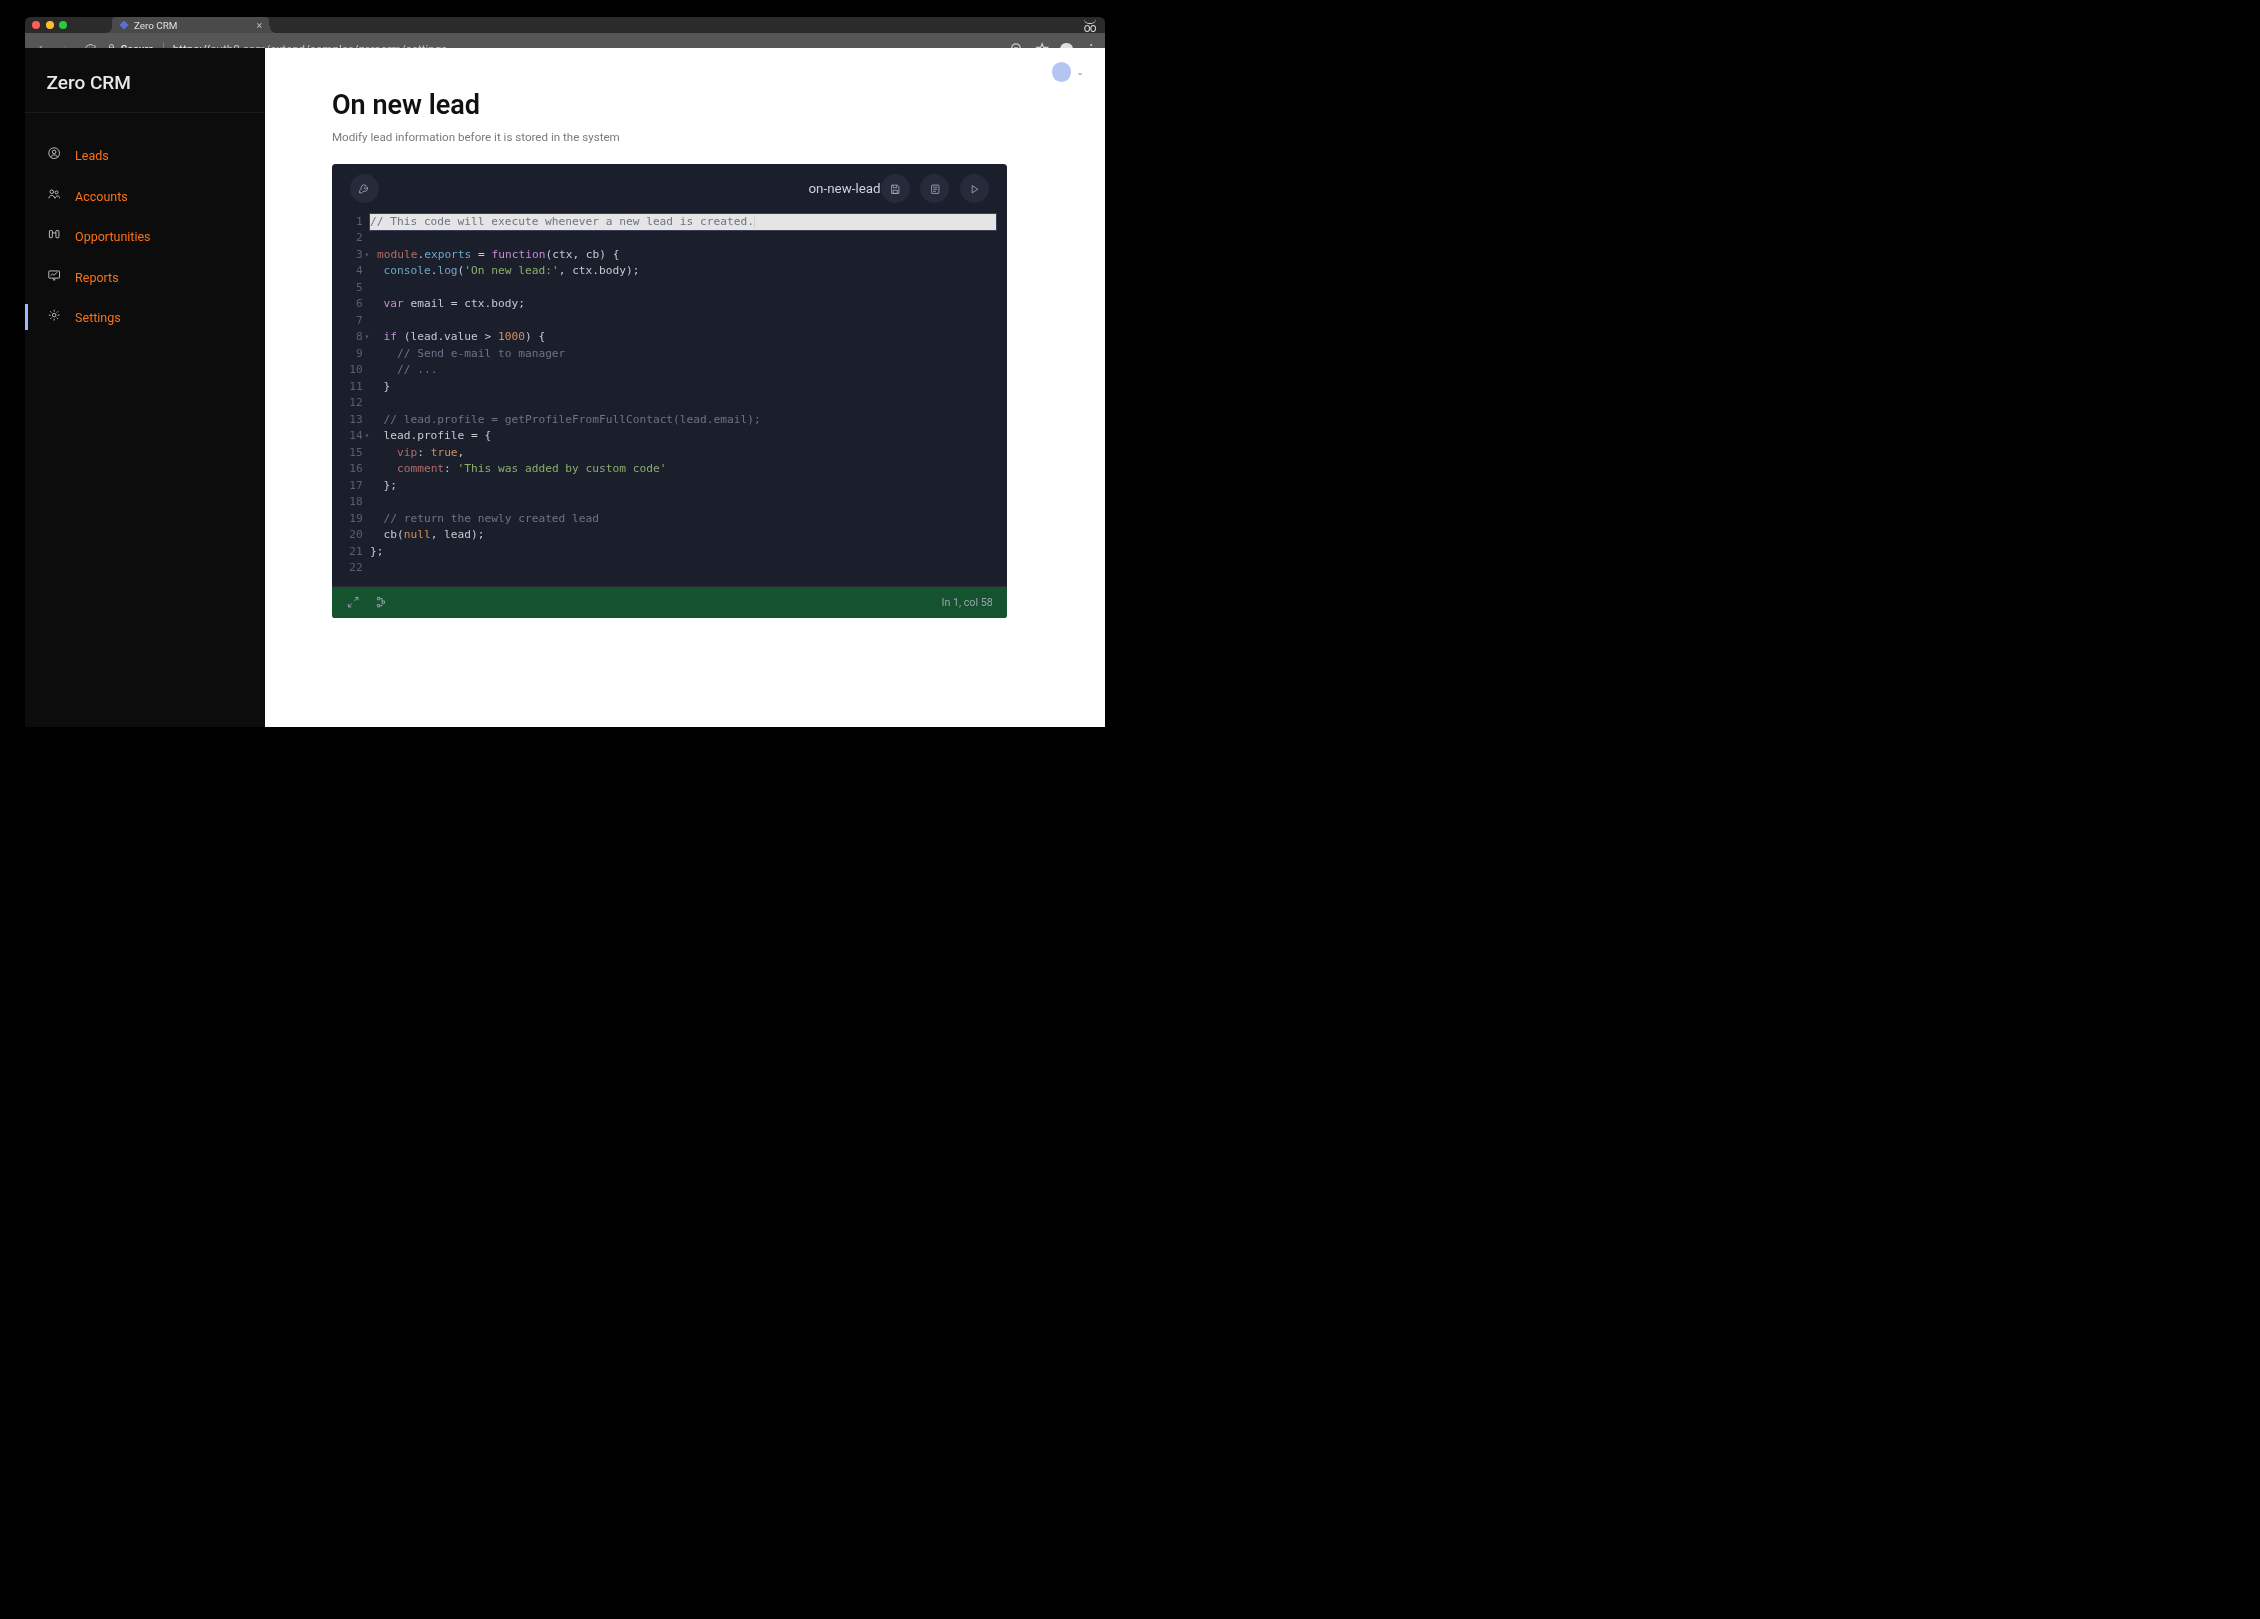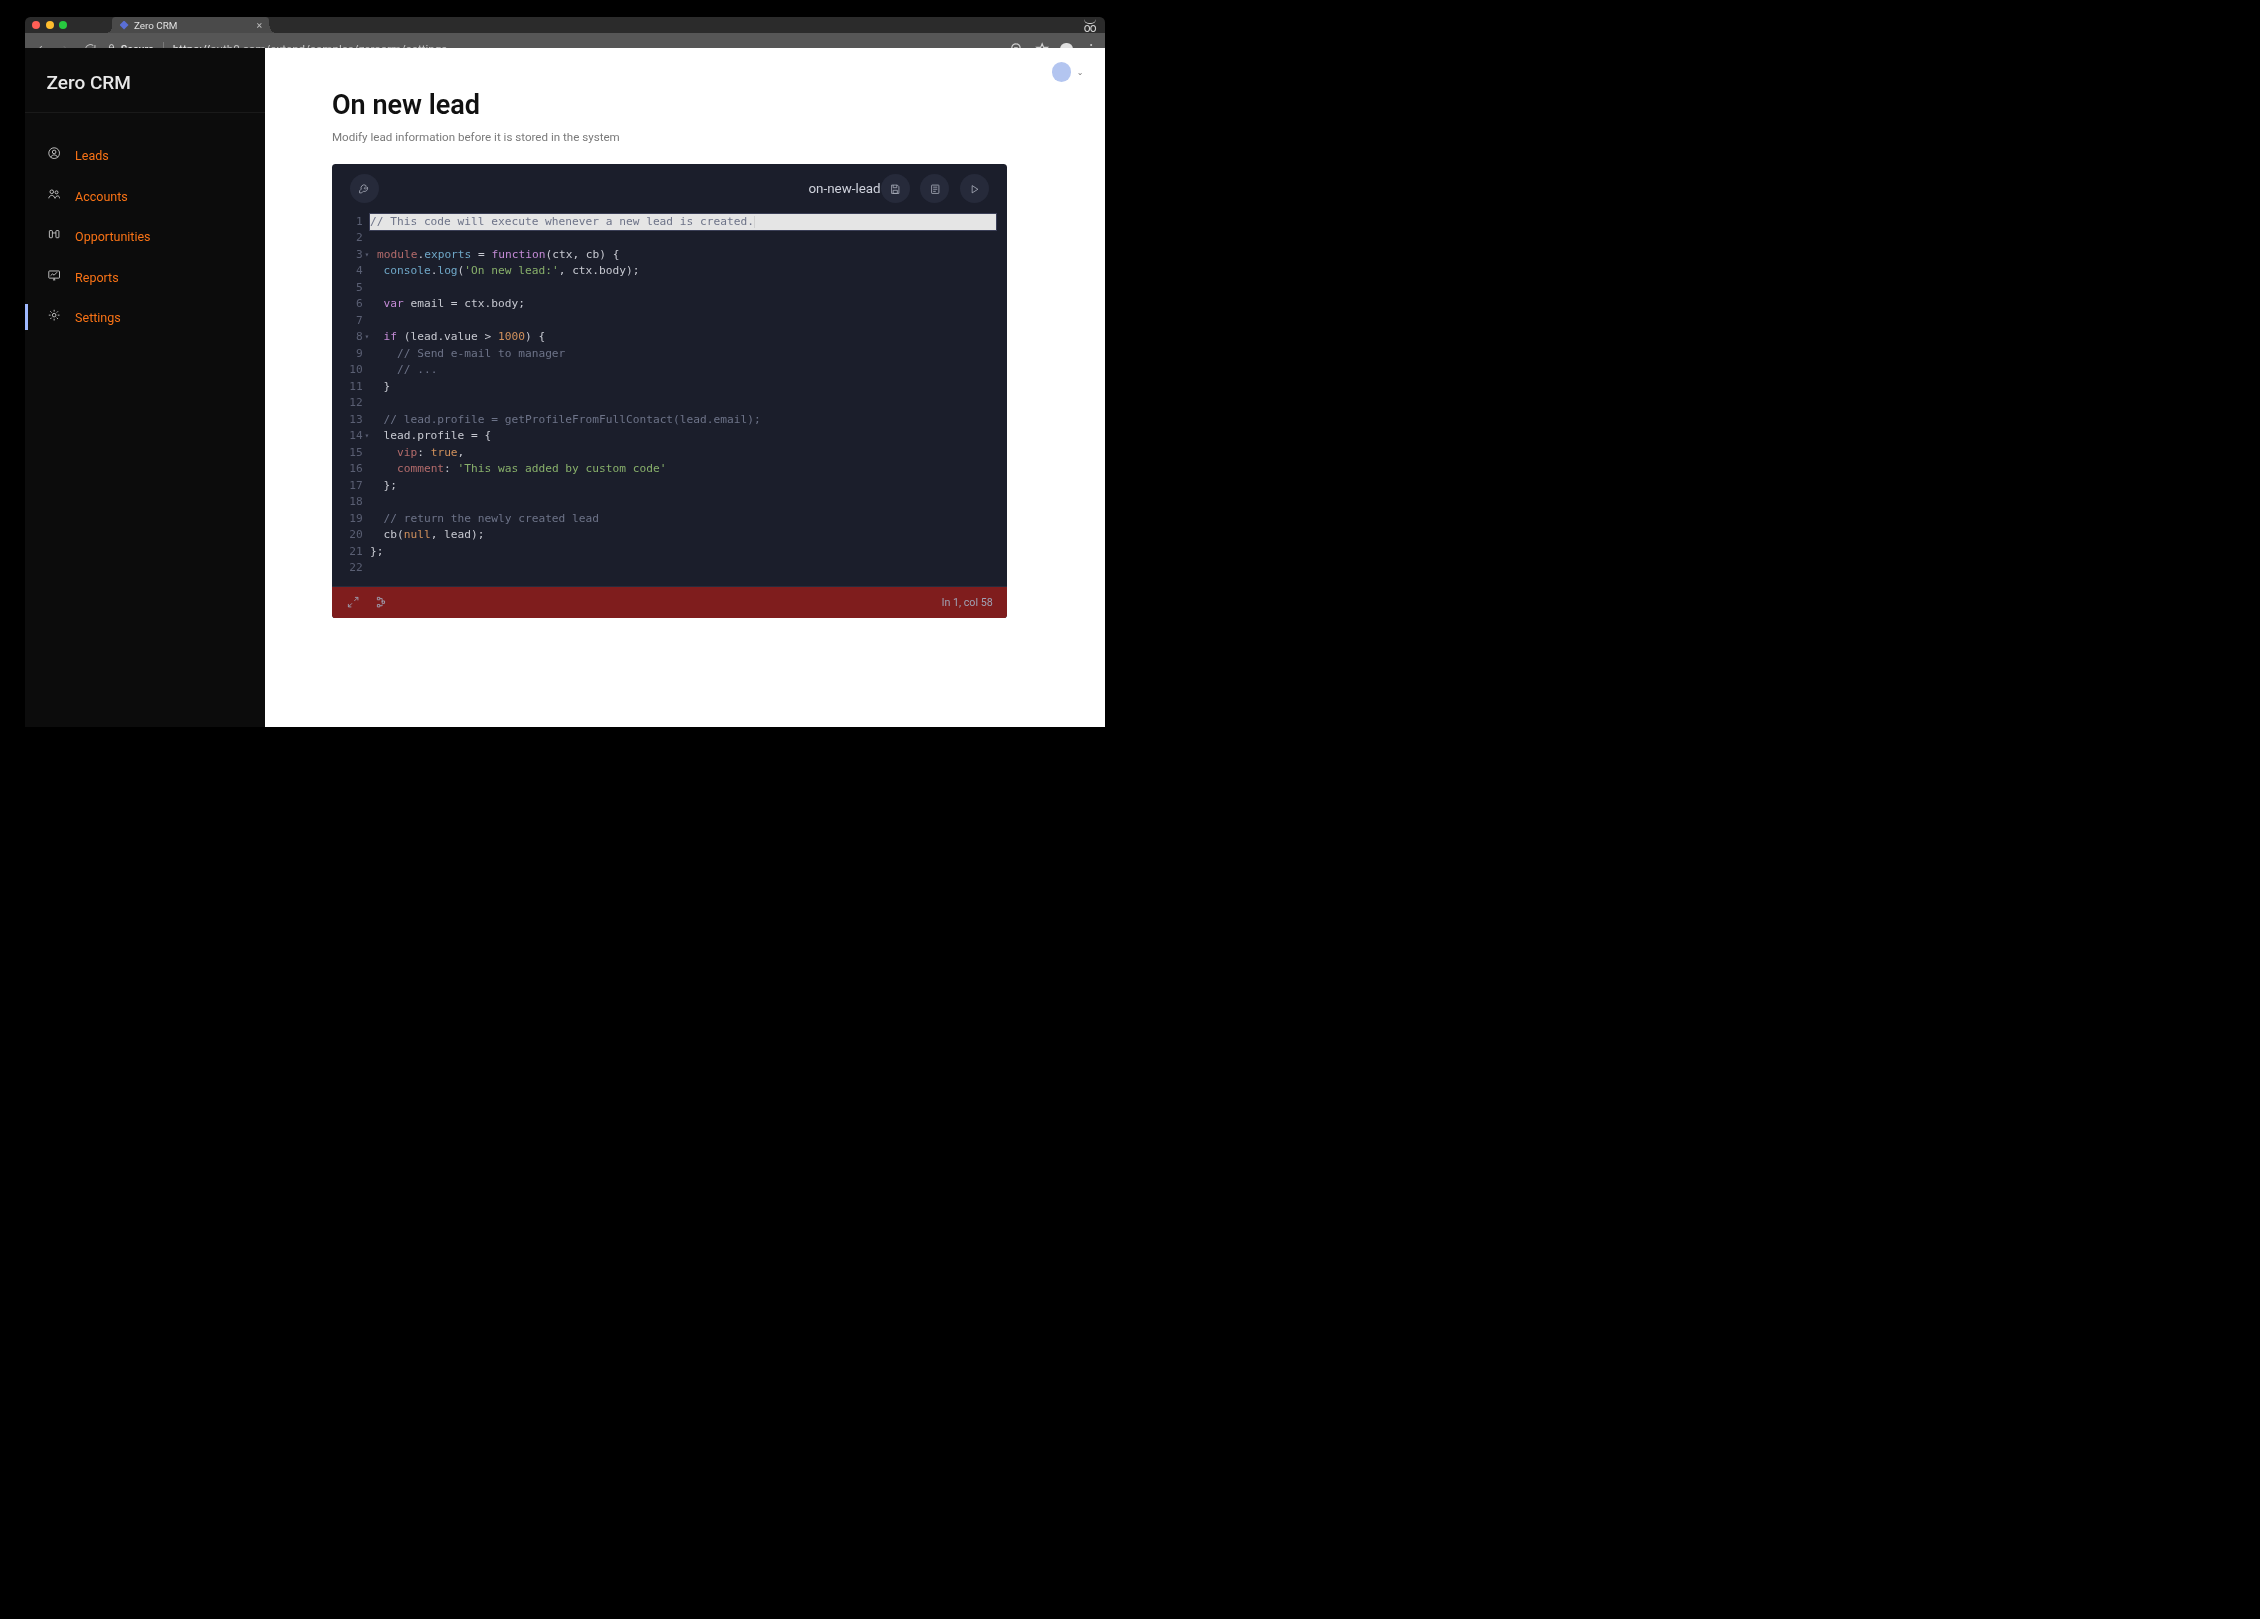--- a/index.html
+++ b/index.html
@@ -160,21 +160,21 @@
     .tok-number { color:#d0905c; }
     .tok-ident { color:#b36b6b;padding-left:7px; }
     .tok-punc { color:#c7c9d1; }
     .tok-bool { color:#d0905c; }
     .tok-prop { color:#b36b6b; }
     .cursor-bar { display:inline-block; width:0.9px; height:12.5px; background:#d0d0d0; vertical-align:middle;}
 
     .editor-footer {
       height:32px; border-top:0.9px solid #272b3c;
       display:flex; align-items:center; padding:0 14.3px;
-      background:#7f1d1d;
+      background:#14532d;
       border-radius:0 0 3.6px 3.6px;
       font-size:10.7px; color:#9fa3b5;
     }
     .footer-actions { display:flex; gap:14.3px;}
     .footer-btn { width:14.3px; height:14.3px; cursor:pointer;}
     .footer-btn svg { width:14.3px; height:14.3px; stroke:#9fa3b5; fill:none; stroke-width:1.5;}
     .cursor-pos { margin-left:auto;}
 
     
     .main-bg-ext {

